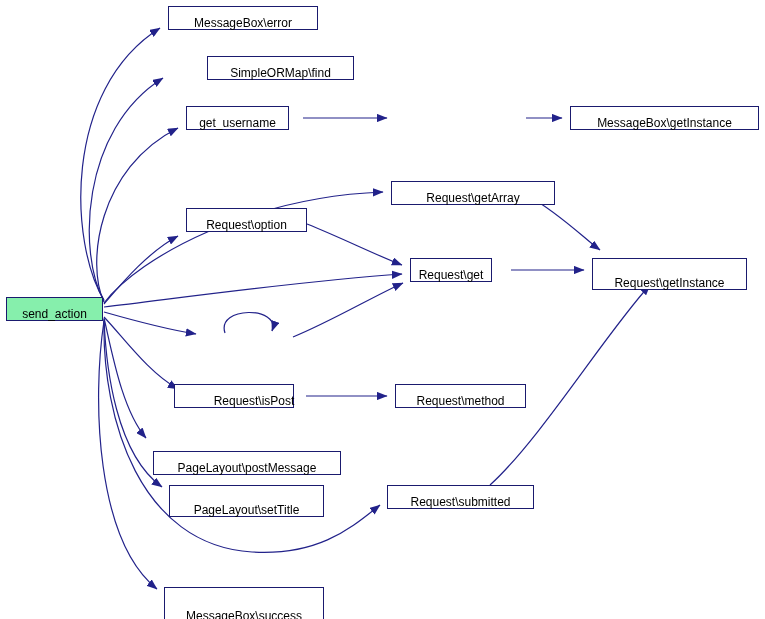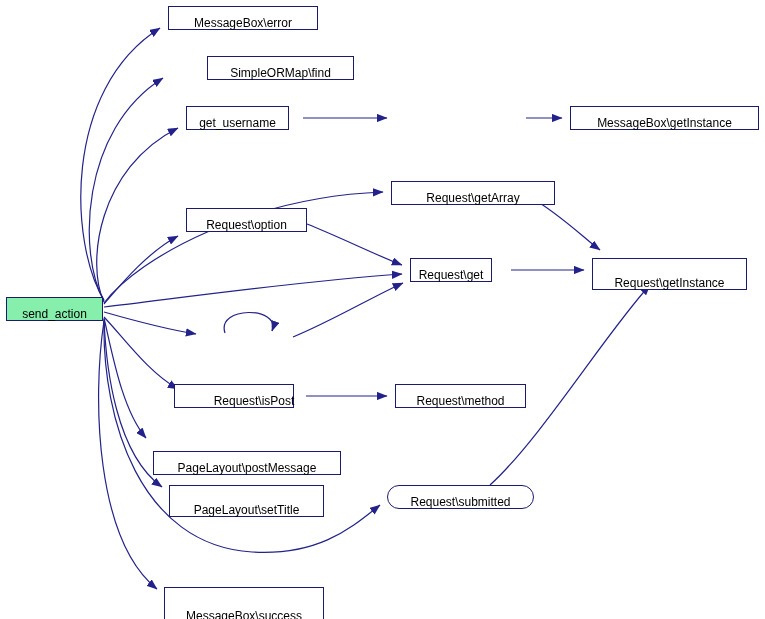--- a/index.html
+++ b/index.html
@@ -146,21 +146,21 @@
   </div>
 
   <div class="node" style="left:153px; top:435px; width:188px; height:24px;margin-top:16px;">
     <span>PageLayout\postMessage</span>
   </div>
 
   <div class="node" style="left:169px; top:485px; width:155px; height:32px;">
     <span>PageLayout\setTitle</span>
   </div>
 
-  <div class="node" style="left:387px; top:485px; width:147px; height:24px;border-radius:12px;">
+  <div class="node" style="left:387px; top:485px; width:147px; height:24px;">
     <span>Request\submitted</span>
   </div>
 
   <div class="node" style="left:164px; top:587px; width:160px; height:36px;">
     <span>MessageBox\success</span>
   </div>
 
 </div>
 
 </body></html>

